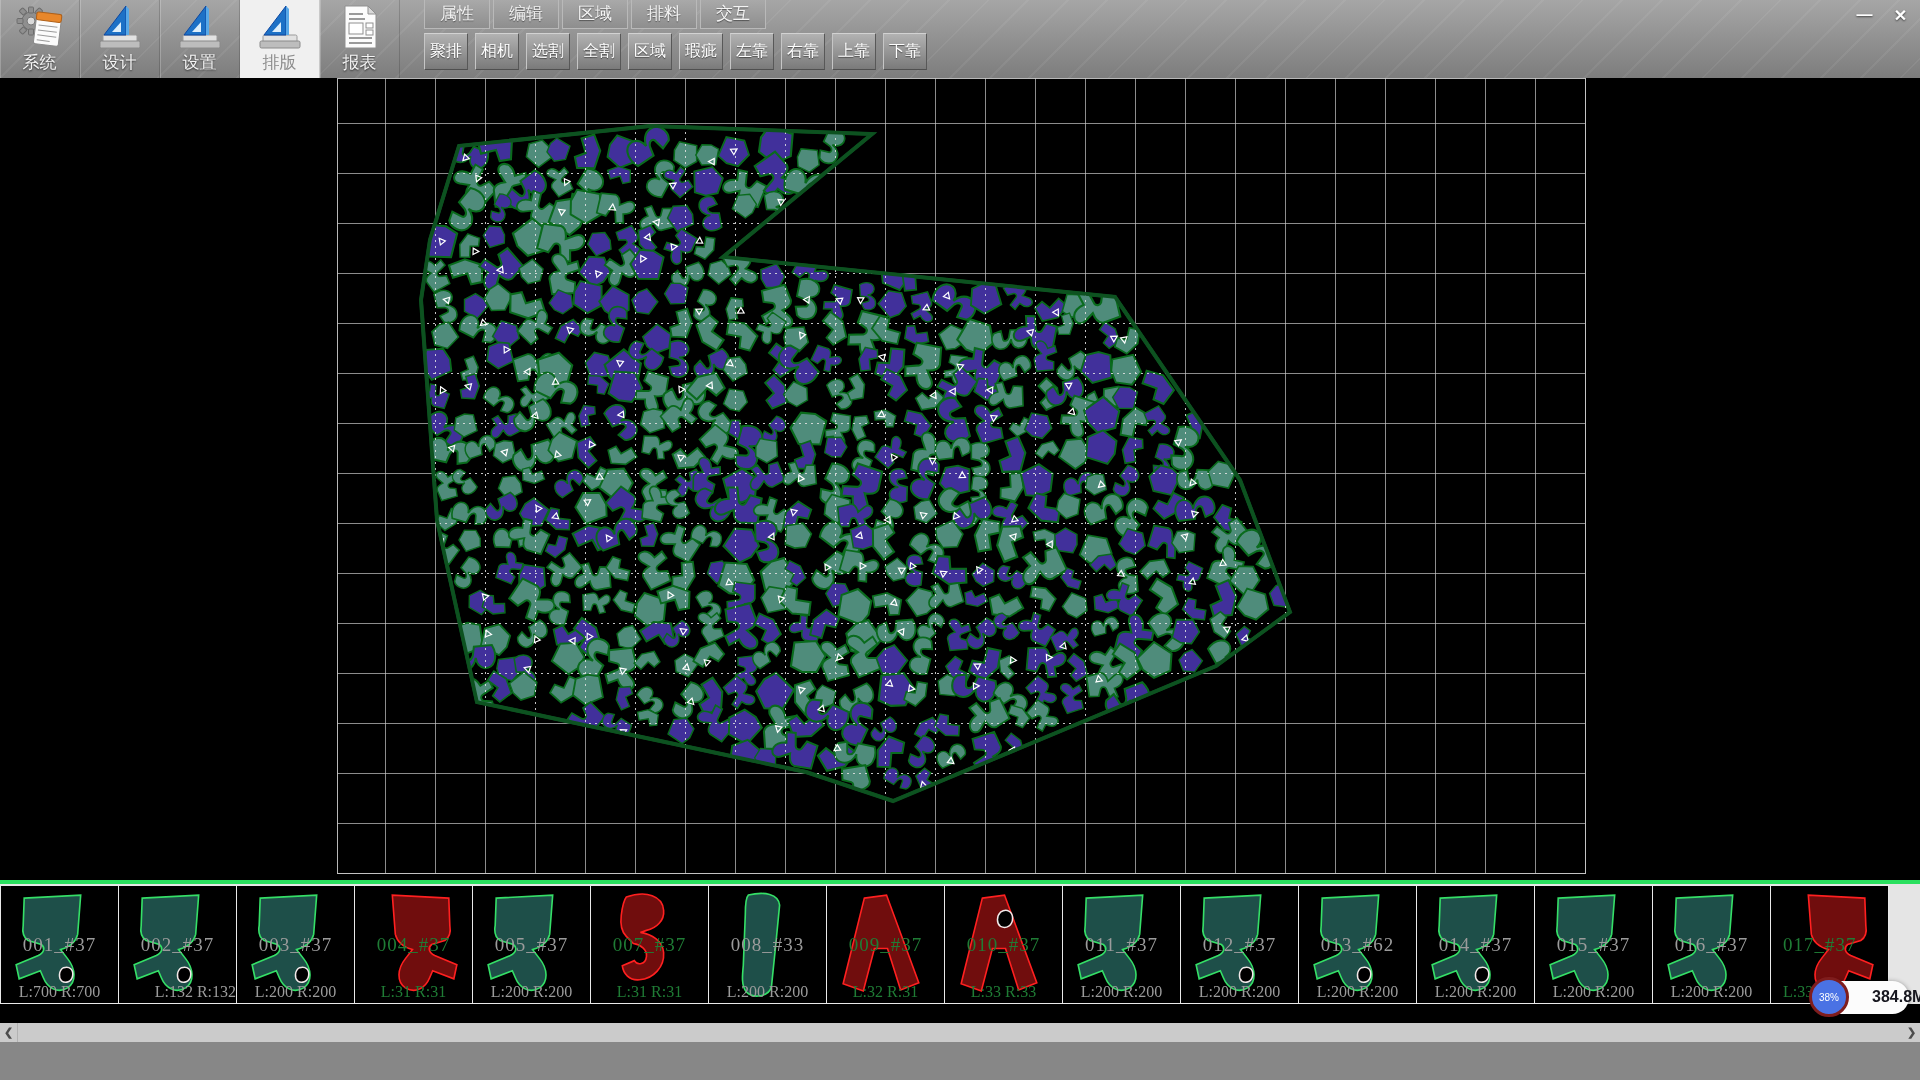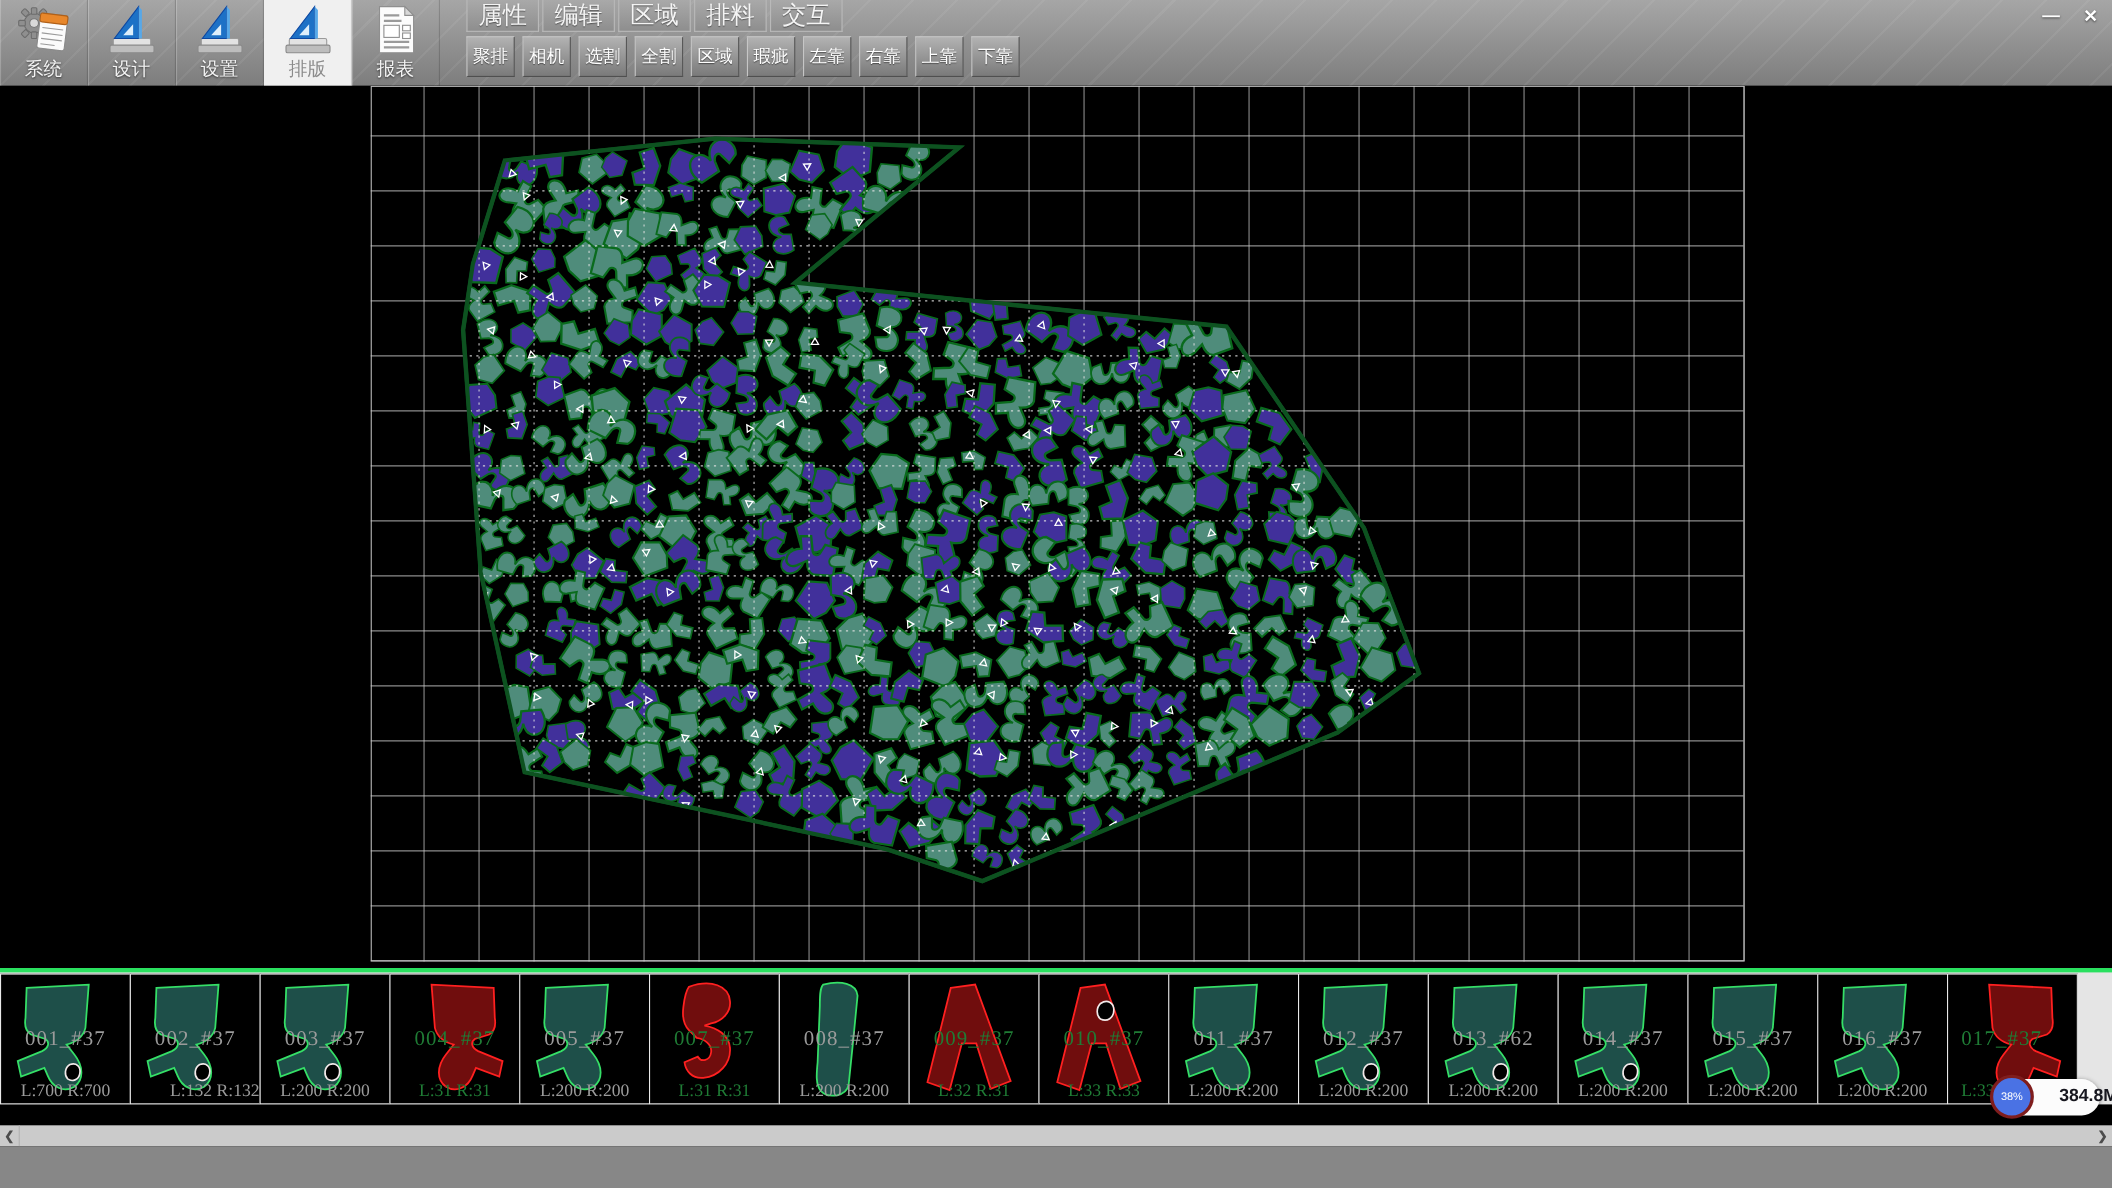--- a/index.html
+++ b/index.html
@@ -15,21 +15,21 @@
   .big-btn{width:80px;height:78px;box-sizing:border-box;display:flex;flex-direction:column;
     align-items:center;padding-top:3px;border-right:1px solid rgba(0,0,0,.16);
     box-shadow:inset 1px 0 0 rgba(255,255,255,.22);cursor:default;}
   .big-btn .iconbox{width:52px;height:50px;display:flex;align-items:center;justify-content:center;}
   .big-btn .lbl{font-size:17px;color:#f4f4f4;text-shadow:0 1px 2px rgba(0,0,0,.65);line-height:20px;}
   .big-btn.active{background:#f0f0f0;box-shadow:none;}
   .big-btn.active .lbl{color:#8b8b8b;text-shadow:none;}
 
   .menu-tabs{position:absolute;left:424px;top:0;display:flex;gap:3px;}
   .menu-tab{width:66px;height:29px;box-sizing:border-box;text-align:center;line-height:28px;
-    color:#f4f4f4;font-size:22px;text-shadow:0 1px 1px rgba(0,0,0,.45);
+    color:#f4f4f4;font-size:17px;text-shadow:0 1px 1px rgba(0,0,0,.45);
     background:linear-gradient(#a9a9a9,#8e8e8e);
     border:1px solid #b9b9b9;border-top:none;}
   .action-row{position:absolute;left:424px;top:33px;display:flex;gap:7px;}
   .action-btn{width:44px;height:37px;box-sizing:border-box;display:flex;align-items:center;justify-content:center;
     font-size:16px;color:#fff;text-shadow:0 1px 1px rgba(0,0,0,.5);
     background:linear-gradient(#b2b2b2,#7a7a7a);
     border:1px solid;border-color:#d2d2d2 #585858 #4f4f4f #c6c6c6;}
 
   .win-controls{position:absolute;right:6px;top:4px;display:flex;gap:9px;}
   .win-btn{width:27px;height:22px;display:flex;align-items:center;justify-content:center;
@@ -887,21 +887,21 @@
         </svg><div class="thumb-label" style="color: rgb(155, 155, 155);">005_#37</div><div class="thumb-info" style="color: rgb(155, 155, 155);">L:200 R:200</div></div>
       <div class="thumb-cell"><svg width="117" height="117" viewBox="0 0 110 116">
           <g>
             <path d="M32,11 C52,4 68,10 69,24 C70,34 62,42 52,44 L46,46 C57,48 68,54 69,66 C70,80 59,92 45,93 C35,94 29,87 28,79 L40,74 C43,79 51,78 52,70 C53,63 46,58 39,57 L32,50 C27,45 26,37 27,29 C28,21 29,15 32,11 Z" fill="#700d0d" stroke="#ff2020" stroke-width="1.6"></path>
           </g>
         </svg><div class="thumb-label" style="color: rgb(31, 124, 53);">007_#37</div><div class="thumb-info" style="color: rgb(31, 124, 53);">L:31 R:31</div></div>
       <div class="thumb-cell"><svg width="117" height="117" viewBox="0 0 110 116">
           <g>
             <path d="M36,9 C52,5 66,8 67,19 L63,60 L59,99 C57,110 41,112 34,105 C29,99 30,89 31,79 L33,28 C33,20 33,12 36,9 Z" fill="#1e4f49" stroke="#35df67" stroke-width="1.6"></path>
           </g>
-        </svg><div class="thumb-label" style="color: rgb(155, 155, 155);">008_#37</div><div class="thumb-info" style="color: rgb(155, 155, 155);">L:200 R:200</div></div>
+        </svg><div class="thumb-label" style="color: rgb(155, 155, 155);">008_#33</div><div class="thumb-info" style="color: rgb(155, 155, 155);">L:200 R:200</div></div>
       <div class="thumb-cell"><svg width="117" height="117" viewBox="0 0 110 116">
           <g>
             <path d="M34,12 L56,9 L88,96 L70,103 L57,62 L44,62 L33,104 L13,97 Z" fill="#700d0d" stroke="#ff2020" stroke-width="1.6"></path>
           </g>
         </svg><div class="thumb-label" style="color: rgb(31, 124, 53);">009_#37</div><div class="thumb-info" style="color: rgb(31, 124, 53);">L:32 R:31</div></div>
       <div class="thumb-cell"><svg width="117" height="117" viewBox="0 0 110 116">
           <g>
             <path d="M34,12 L56,9 L88,96 L70,103 L57,62 L44,62 L33,104 L13,97 Z" fill="#700d0d" stroke="#ff2020" stroke-width="1.6"></path>
             <path d="M52,26 C58,22 64,25 64,32 C64,39 58,43 52,40 C48,37 48,30 52,26 Z" fill="#000" stroke="#f2e9e9" stroke-width="1.5"></path>
           </g>

